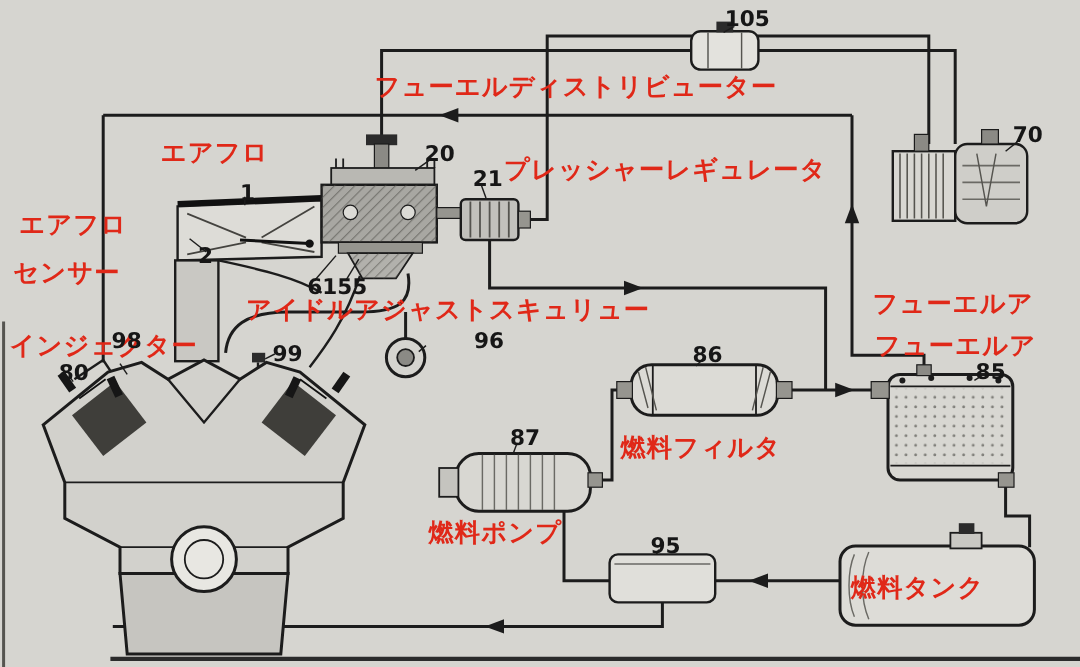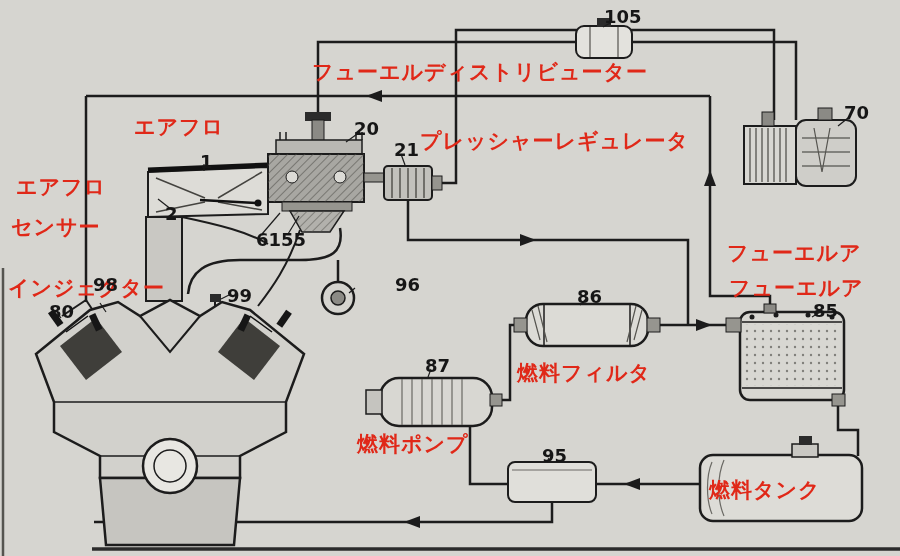--- a/index.html
+++ b/index.html
@@ -212,20 +212,21 @@
     <g fill="none">
       <path d="M92,549 H900" stroke="#2b2b2b" stroke-width="3.5"></path>
       <path d="M3,268 V556" stroke="#55544f" stroke-width="2.5"></path>
     </g>
   </svg>
 
   <div class="lbl" style="left:312px; top:62px;">フューエルディストリビューター</div>
   <div class="lbl" style="left:134px; top:117px;">エアフロ</div>
   <div class="lbl" style="left:16px;  top:177px;">エアフロ</div>
   <div class="lbl" style="left:11px;  top:217px;">センサー</div>
+  <div class="lbl" style="left:205px; top:248px;">アイドルアジャストスキュリュー</div>
   <div class="lbl" style="left:8px;   top:278px;">インジェクター</div>
   <div class="lbl" style="left:420px; top:131px;">プレッシャーレギュレータ</div>
   <div class="lbl" style="left:727px; top:243px;">フューエルア</div>
   <div class="lbl" style="left:729px; top:278px;">フューエルア</div>
   <div class="lbl" style="left:517px; top:363px;">燃料フィルタ</div>
   <div class="lbl" style="left:357px; top:434px;">燃料ポンプ</div>
   <div class="lbl" style="left:709px; top:480px;">燃料タンク</div>
 
   <div class="num" style="left:604px; top:8px;">105</div>
   <div class="num" style="left:844px; top:104px;">70</div>

